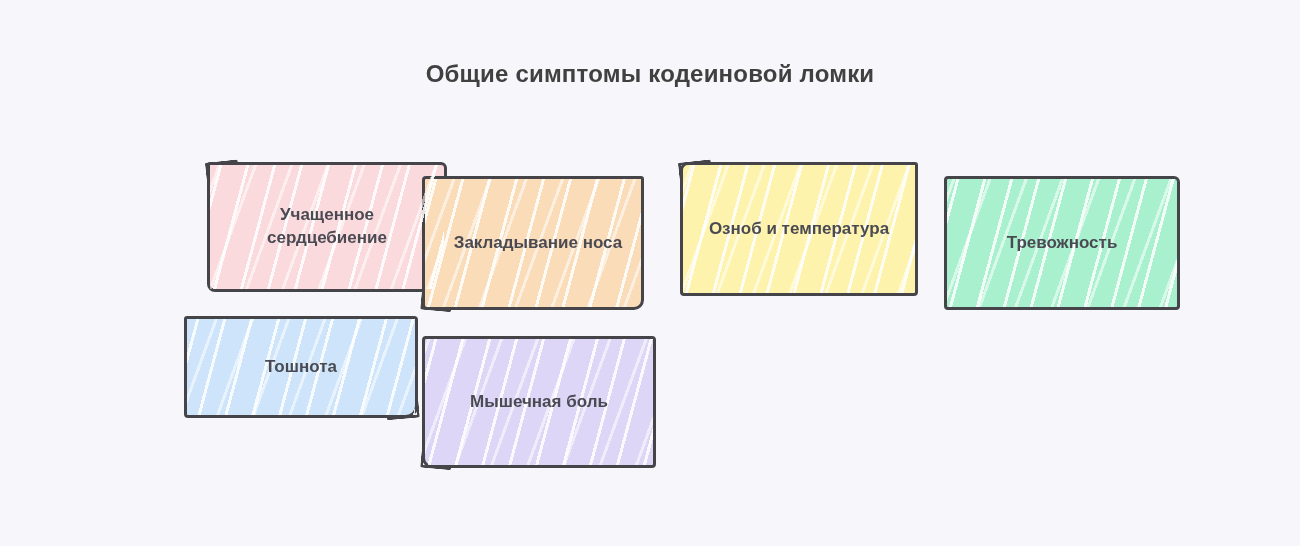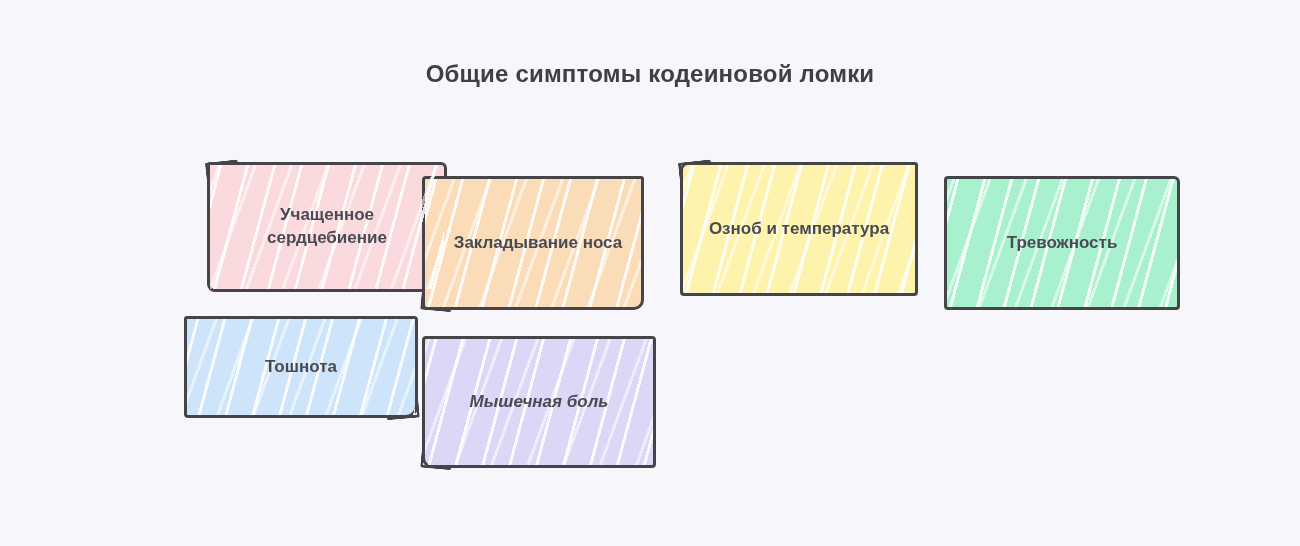--- a/index.html
+++ b/index.html
@@ -137,18 +137,18 @@
 
   <div class="note n4" style="background: rgb(169, 240, 207);">
     <span class="label">Тревожность</span>
   </div>
 
   <div class="note n5" style="background: rgb(205, 228, 250);">
     <span class="fold br"></span>
     <span class="label">Тошнота</span>
   </div>
 
-  <div class="note n6" style="background: rgb(221, 214, 247); font-style: italic;">
+  <div class="note n6" style="background: rgb(221, 214, 247);">
     <span class="fold bl"></span>
     <span class="label">Мышечная боль</span>
   </div>
 
 </div>
 
 </body></html>

